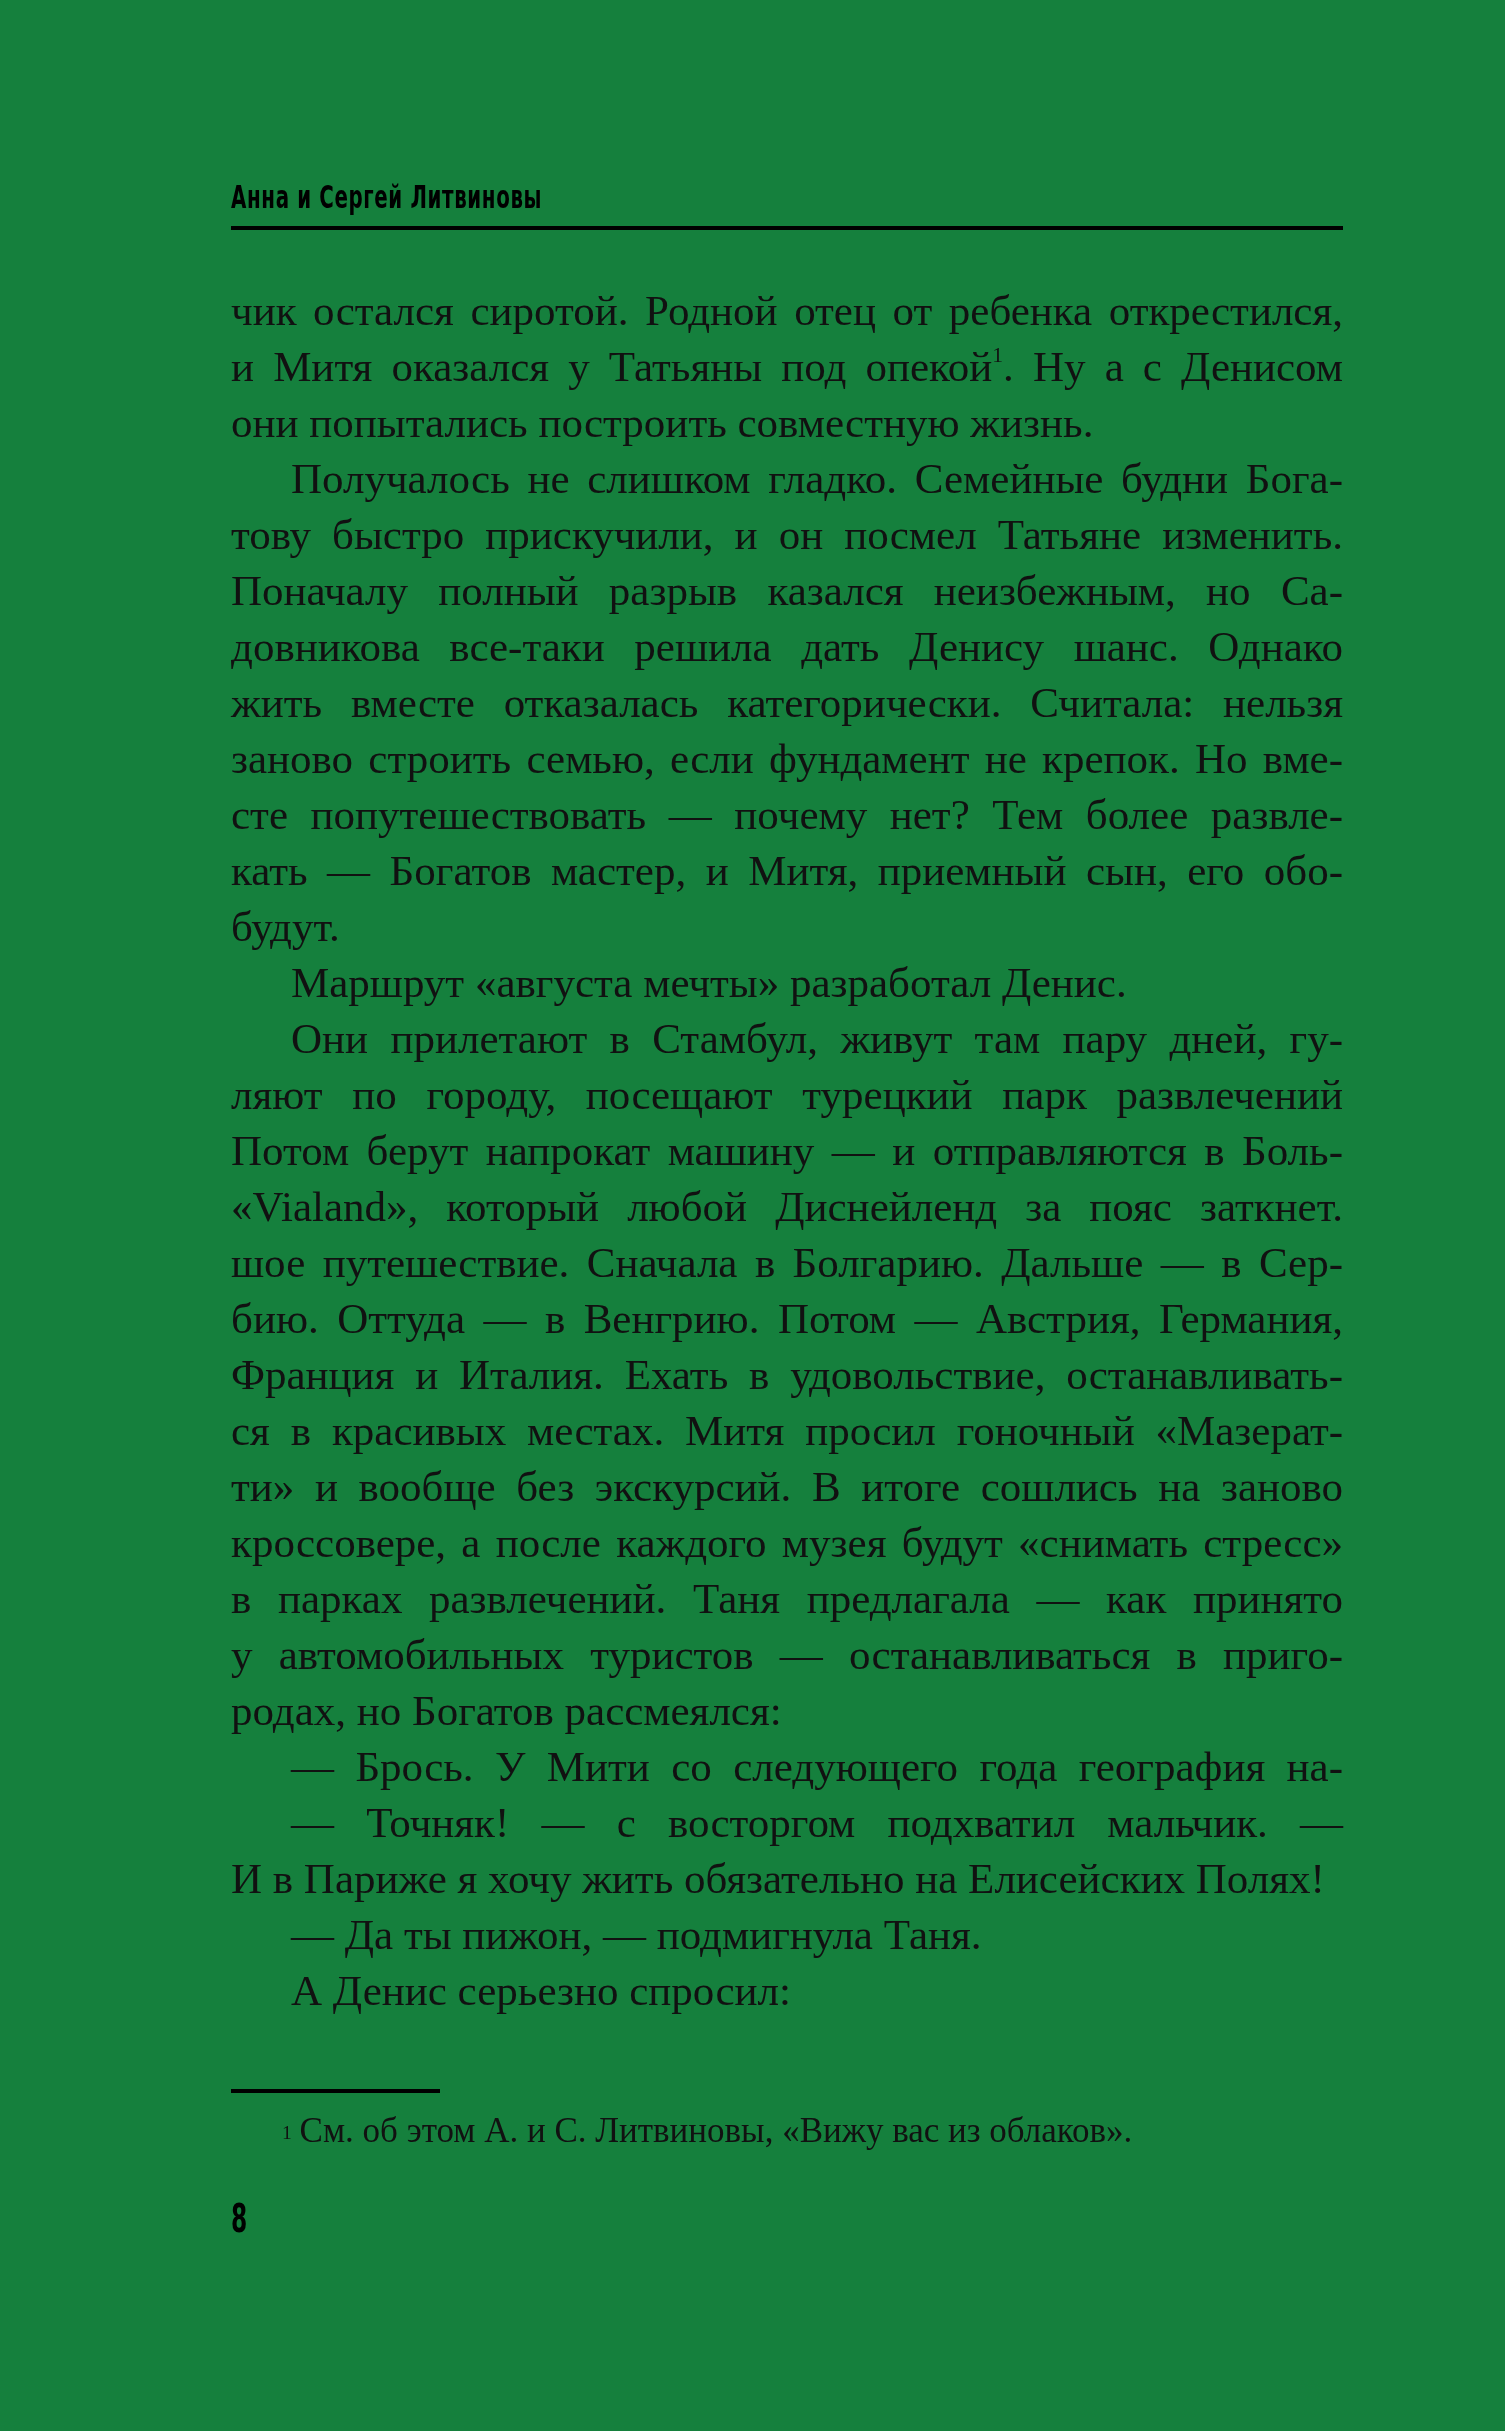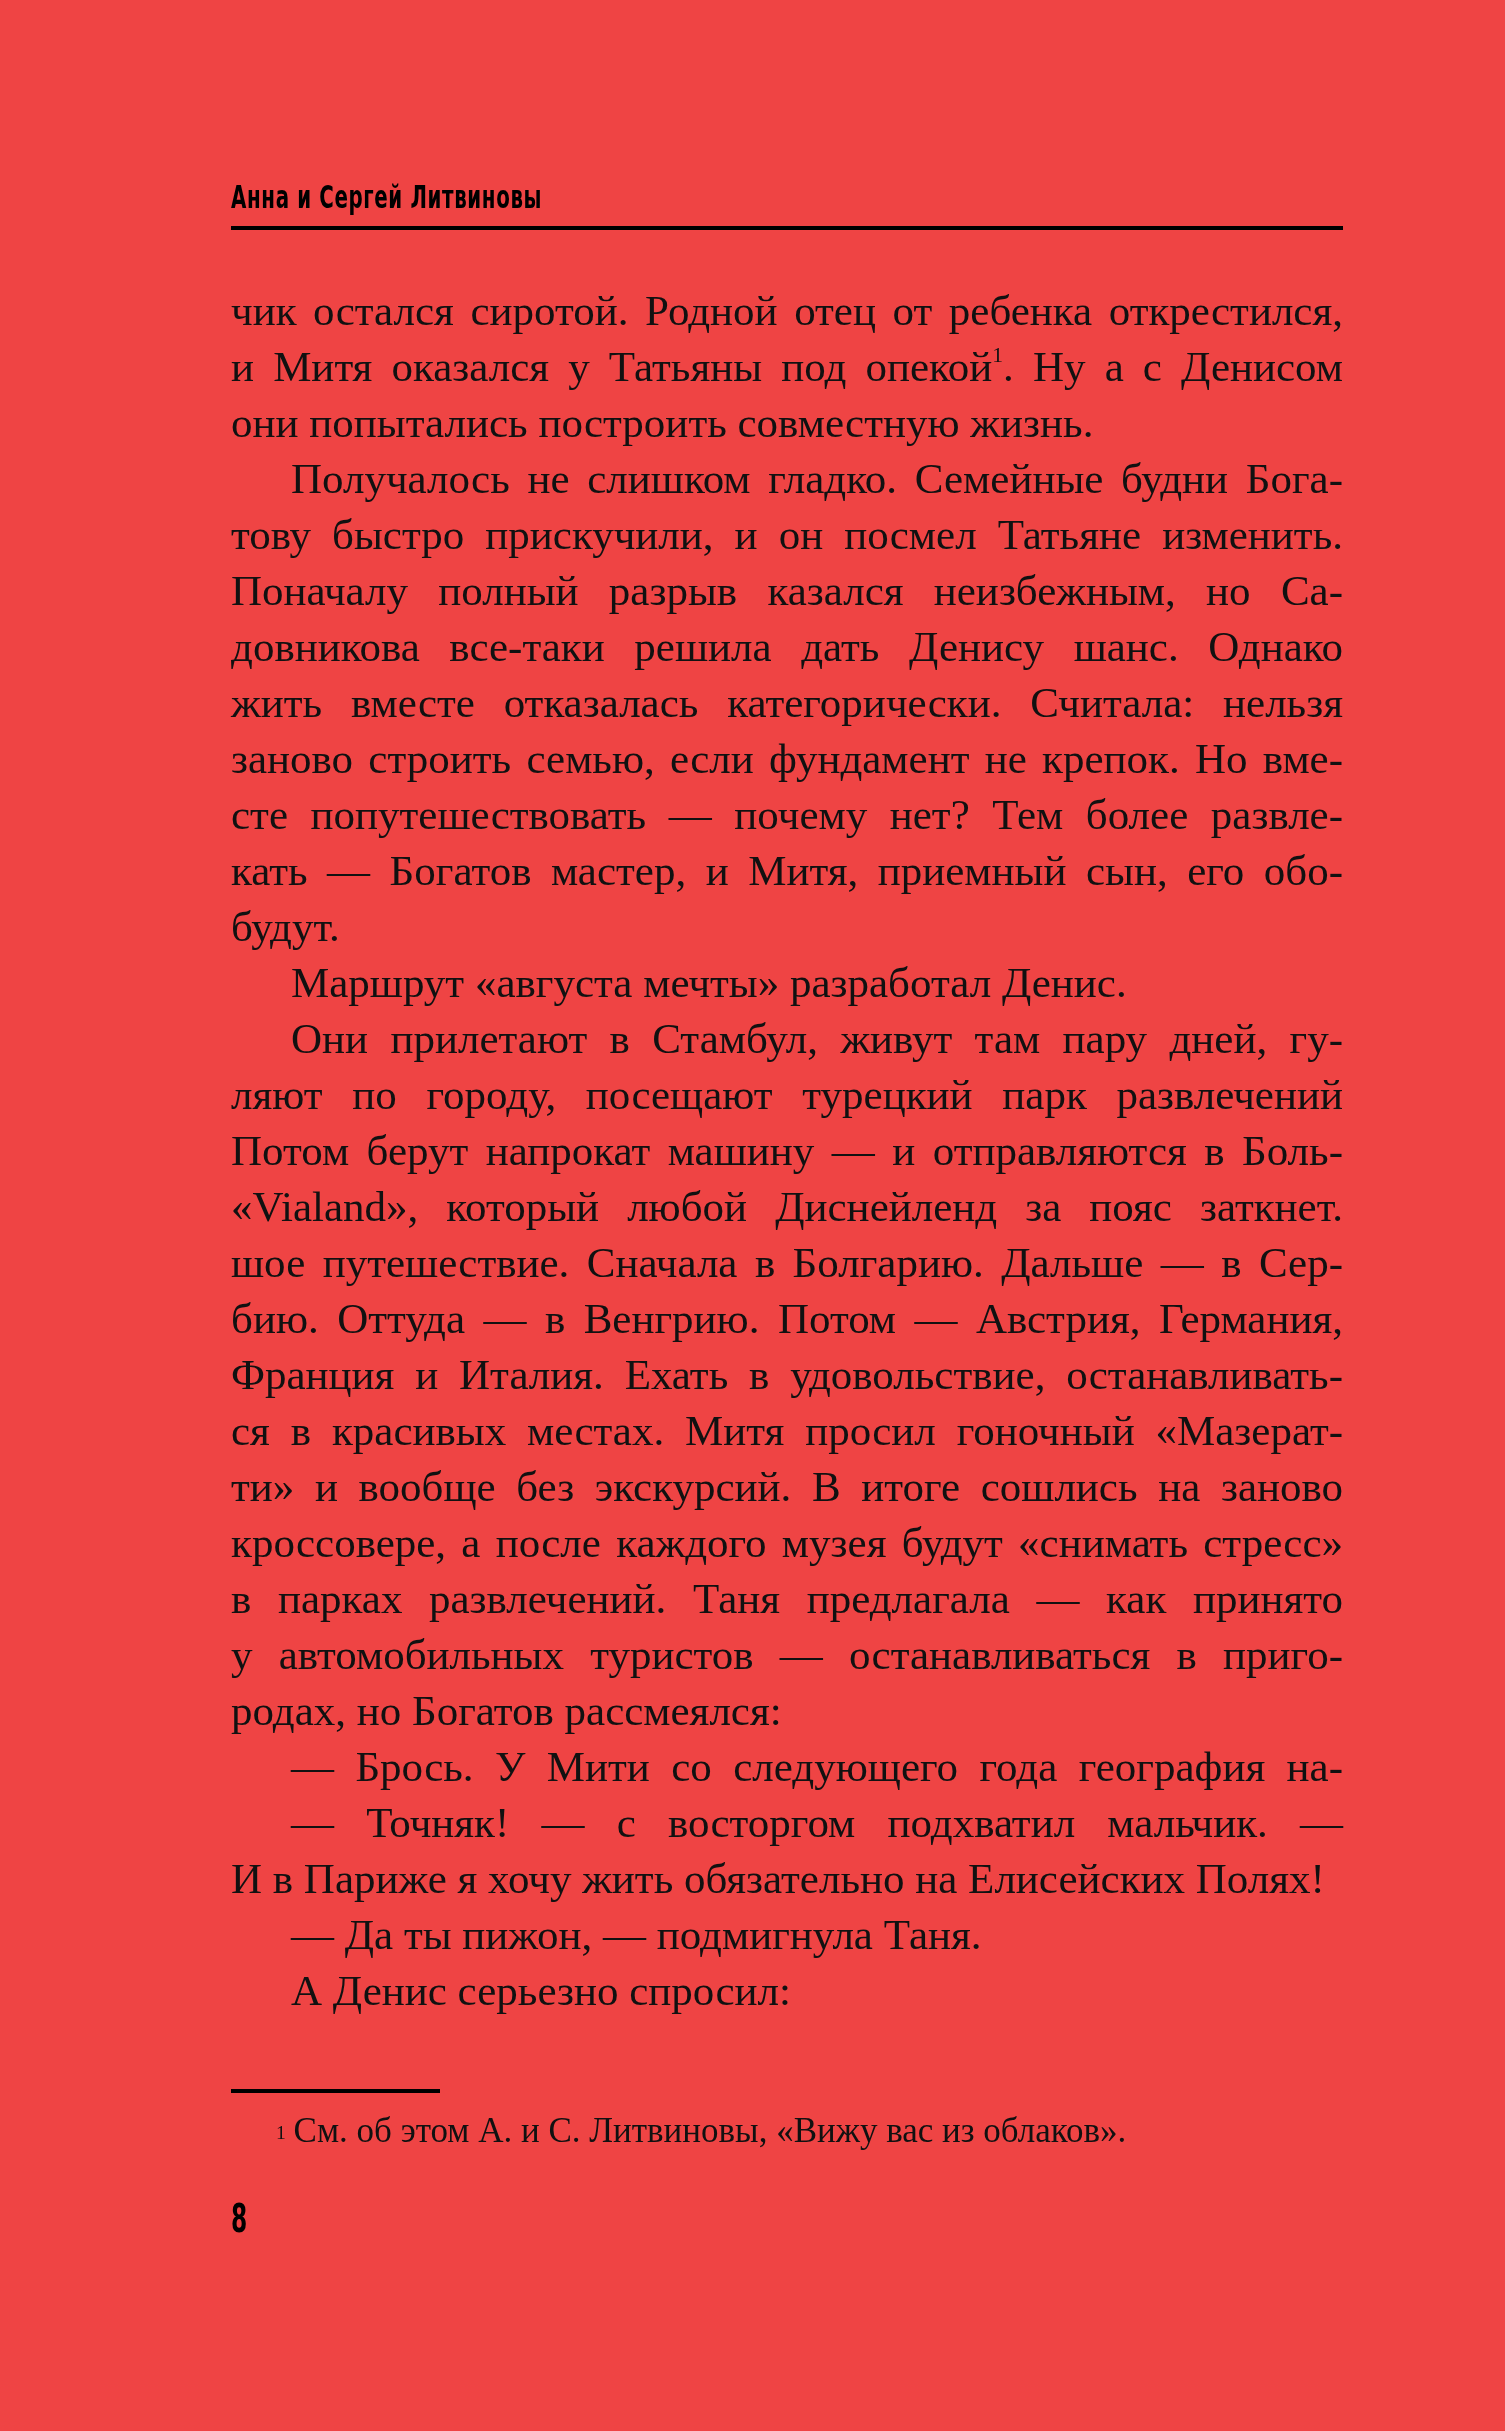--- a/index.html
+++ b/index.html
@@ -12,21 +12,21 @@
     height: 2432px;
     position: relative;
     overflow: hidden;
     color: #111111;
   }
   .page {
     position: absolute;
     left: 0; top: 0;
     width: 1506px;
     height: 2432px;
-    background: #ef4444;
+    background: #15803d;
   }
   .running-head {
     position: absolute;
     left: 231px;
     top: 176px;
     width: 1112px;
     height: 39px;
   }
   .running-head-text {
     position: absolute;
@@ -85,21 +85,21 @@
   .footnote-rule {
     position: absolute;
     left: 231px;
     top: 2089px;
     width: 209px;
     height: 3.9px;
     background: #000;
   }
   .footnote {
     position: absolute;
-    left: 276px;
+    left: 282px;
     top: 2109px;
     width: 980px;
     font-family: "Liberation Serif", serif;
     font-size: 35px;
     line-height: 43px;
     color: #111;
     white-space: nowrap;
   }
   .footnote sup {
     font-size: 19.6px;

